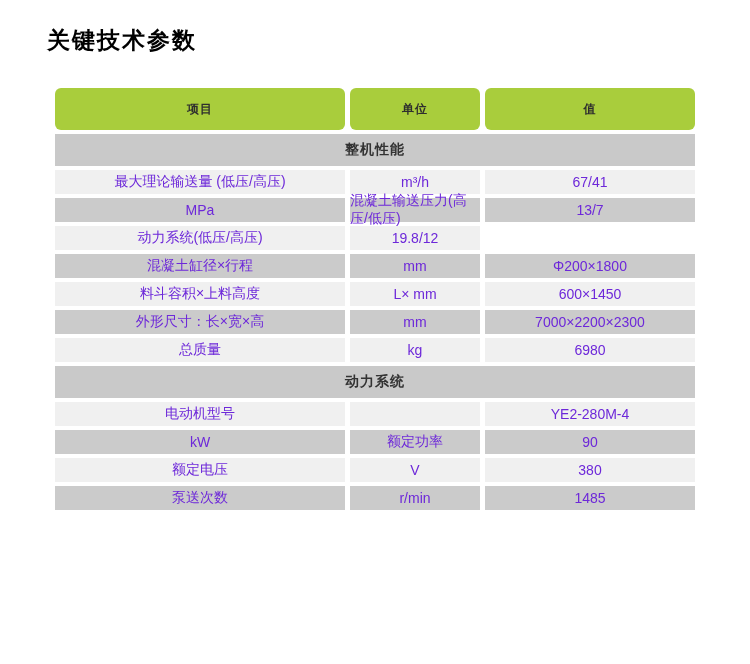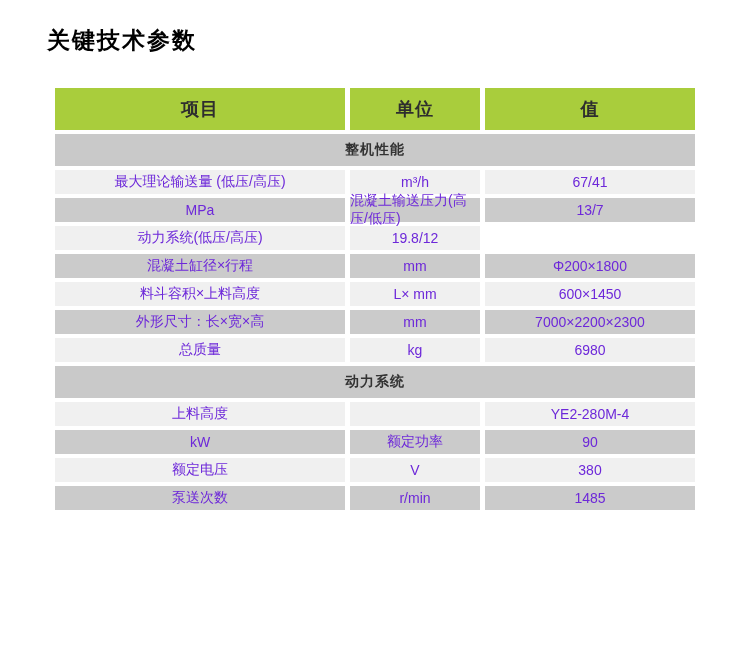--- a/index.html
+++ b/index.html
@@ -34,23 +34,24 @@
     grid-template-columns: 290px 130px 210px;
     column-gap: 5px;
   }
   .header-row .cell {
     background: var(--green, #a9cd3c);
     height: 42px;
     display: flex;
     align-items: center;
     justify-content: center;
     font-weight: bold;
-    font-size: 18px;
+    font-size: 12px;
     color: #2e2e2e;
     letter-spacing: 1px;
+    border-radius: 6px;
   }
   .section-row {
     background: var(--section-gray, #c9c9c9);
     height: 32px;
     display: flex;
     align-items: center;
     justify-content: center;
     font-weight: bold;
     font-size: 14px;
     color: #333333;
@@ -111,21 +112,21 @@
       <div class="cell">mm</div>
       <div class="cell">7000×2200×2300</div>
     </div>
     <div class="data-row">
       <div class="cell">总质量</div>
       <div class="cell">kg</div>
       <div class="cell">6980</div>
     </div>
     <div class="section-row">动力系统</div>
     <div class="data-row">
-      <div class="cell">上料高度</div>
+      <div class="cell">电动机型号</div>
       <div class="cell"></div>
       <div class="cell">YE2-280M-4</div>
     </div>
     <div class="data-row alt">
       <div class="cell">kW</div>
       <div class="cell">额定功率</div>
       <div class="cell">90</div>
     </div>
     <div class="data-row">
       <div class="cell">额定电压</div>

